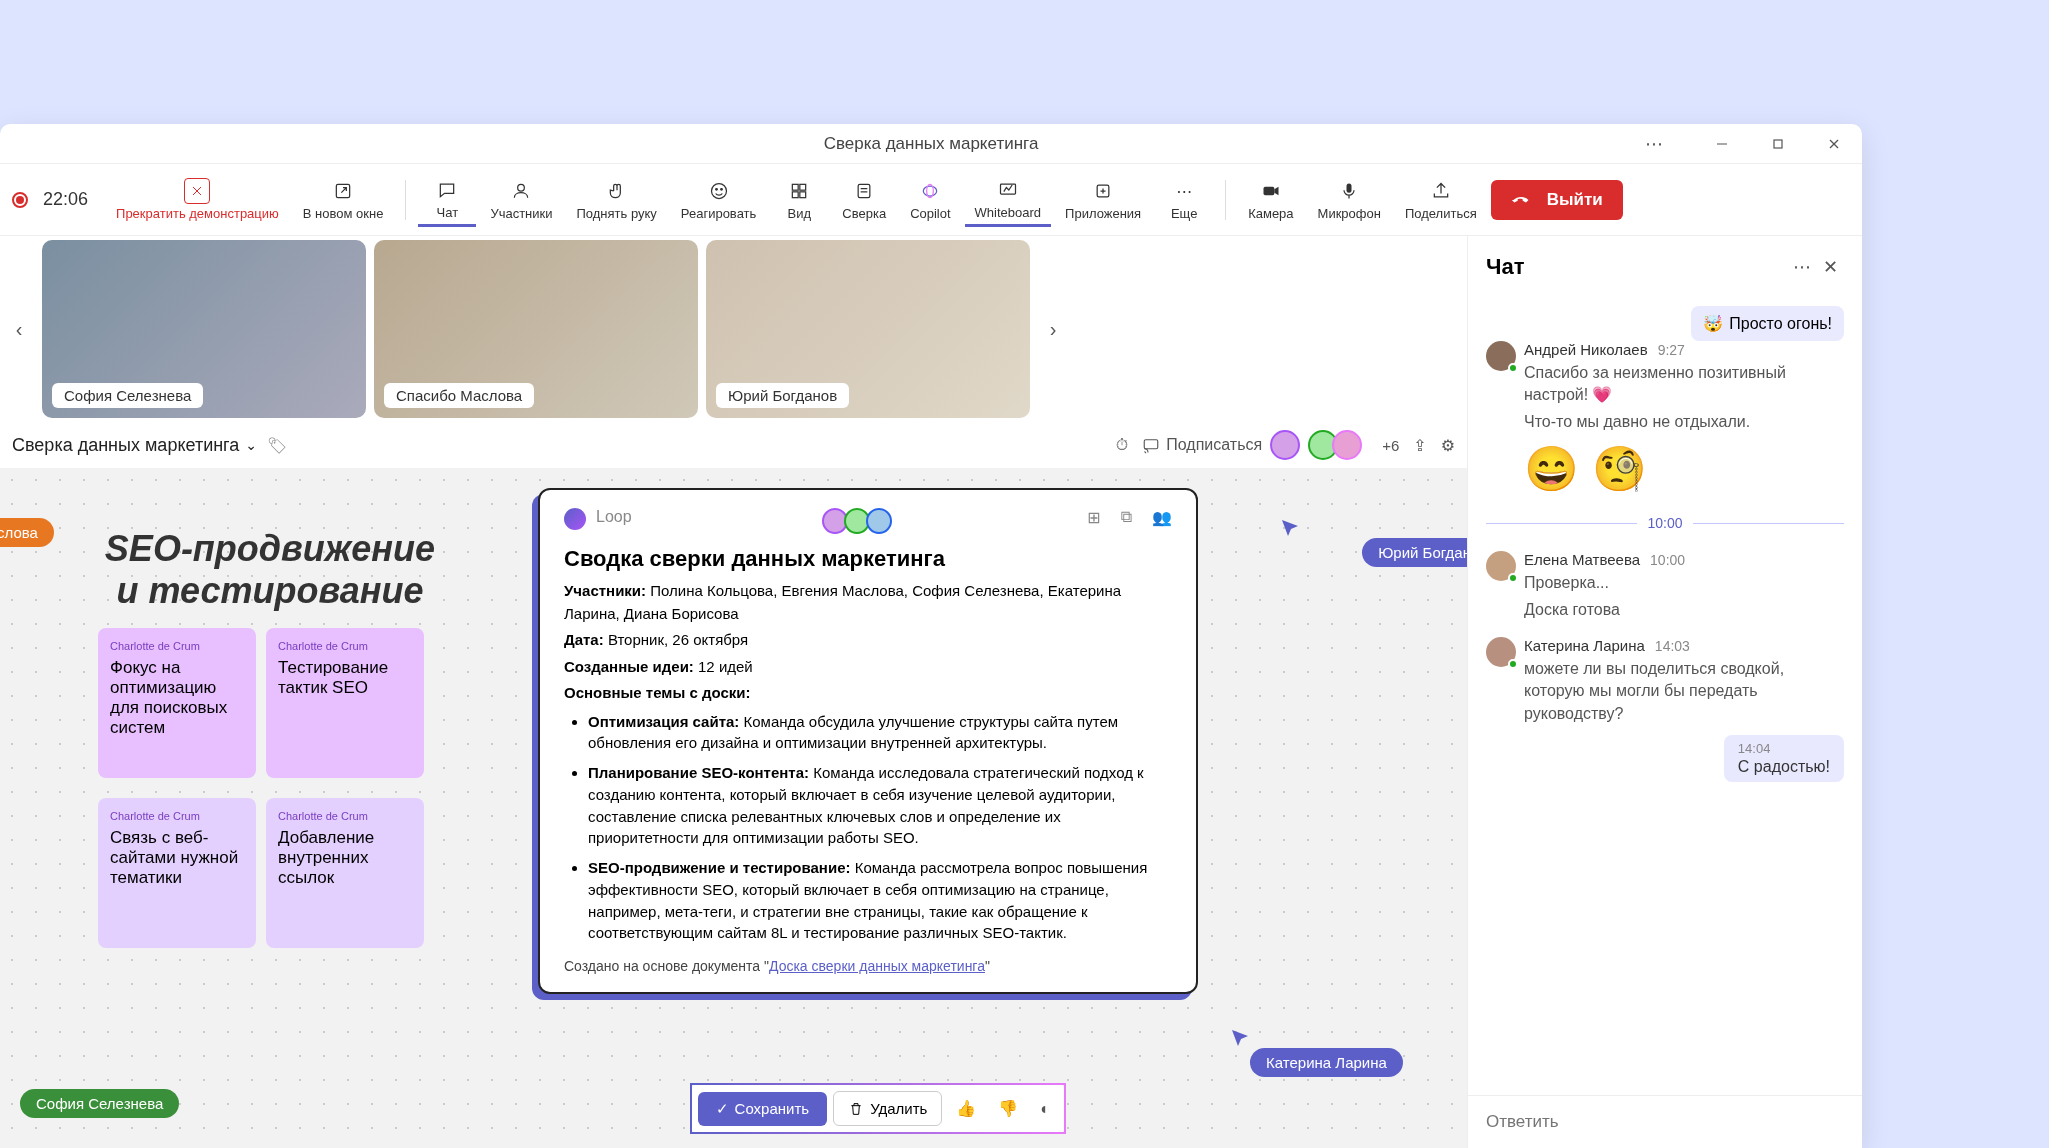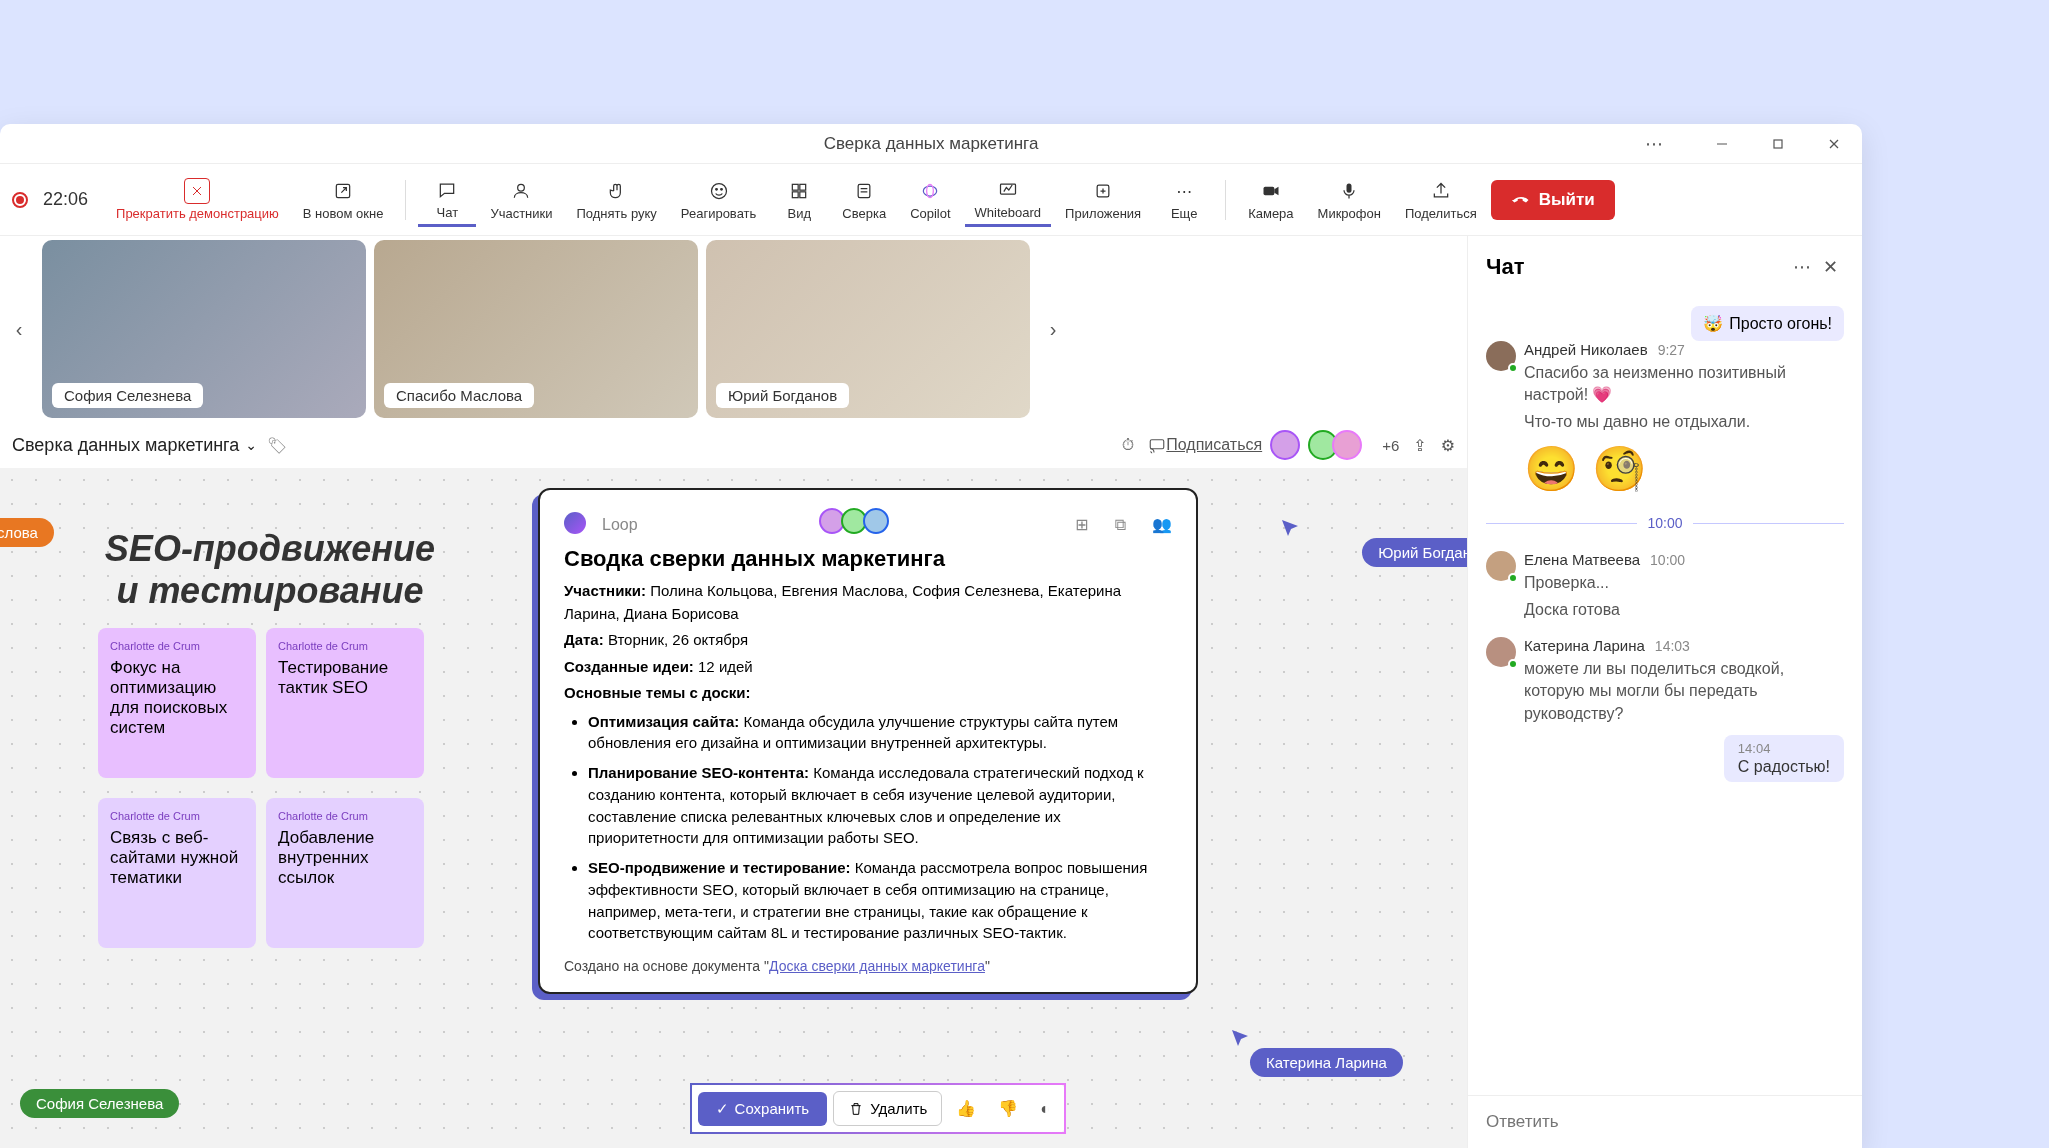--- a/index.html
+++ b/index.html
@@ -20,21 +20,21 @@
 .rec-dot { width: 16px; height: 16px; border: 2px solid #d92c2c; border-radius: 50%; position: relative; }
 .rec-dot::after { content:''; position:absolute; width:8px; height:8px; background:#d92c2c; border-radius:50%; top:2px; left:2px; }
 .rec-time { font-size: 18px; color: #333; }
 .tool-btn { display: flex; flex-direction: column; align-items: center; justify-content: center; padding: 4px 10px; cursor: pointer; color: #333; min-width: 58px; }
 .tool-btn .icon { width: 26px; height: 26px; display: flex; align-items: center; justify-content: center; margin-bottom: 2px; }
 .tool-btn .label { font-size: 13px; white-space: nowrap; }
 .tool-btn.danger { color: #d92c2c; }
 .tool-btn.danger .icon { border: 1.5px solid #d92c2c; border-radius:4px; }
 .tool-btn.active { border-bottom: 3px solid #5b5fc7; }
 .tool-sep { width: 1px; height: 40px; background: #ddd; margin: 0 8px; }
-.exit-btn { background: #d92c2c; color: #fff; border: none; border-radius: 6px; padding: 10px 20px; font-size: 17px; font-weight: 600; display: flex; align-items: center; gap: 8px; cursor: pointer; }
+.exit-btn { background: #d92c2c; color: #fff; border: none; border-radius: 6px; padding: 10px 20px; font-size: 17px; font-weight: 600; display: flex; align-items: center; gap: 16px; cursor: pointer; }
 .exit-btn svg { width: 20px; height: 20px; fill: #fff; }
 
 
 .content { display: flex; height: calc(100% - 112px); }
 .main-area { flex: 1; display: flex; flex-direction: column; overflow: hidden; position: relative; }
 .video-strip { display: flex; gap: 8px; padding: 4px; align-items: center; position: relative; }
 .video-nav { width: 30px; height: 178px; display:flex; align-items:center; justify-content:center; background:#fff; color:#555; cursor:pointer; font-size:20px; }
 .video-tile { width: 324px; height: 178px; border-radius: 10px; position: relative; overflow: hidden; }
 .video-tile.active-speaker { border: 2px solid #5b5fc7; }
 .video-tile .name-badge { position: absolute; bottom: 10px; left: 10px; background: #fff; border-radius: 6px; padding: 4px 12px; font-size: 15px; color: #333; }
@@ -54,21 +54,21 @@
 .wb-note.purple2 { background: #e4d0ff; }
 .wb-note-header { font-size: 11px; color: #7a3dbf; margin-bottom: 6px; }
 .wb-heading { position: absolute; font-size: 36px; font-style: italic; font-weight: 700; color: #333; text-align: center; }
 .presence-pill { position: absolute; background: #5b5fc7; color: #fff; border-radius: 16px; padding: 6px 16px; font-size: 15px; display:flex; align-items:center; gap:6px; }
 .presence-pill.green { background: #3a8f3a; }
 .presence-pill.orange { background: #e87722; }
 .cursor-ptr { position: absolute; width: 20px; height: 20px; }
 
 
 .loop-card { position: absolute; background: #fff; border: 2px solid #222; border-radius: 12px; box-shadow: -6px 6px 0 #5b5fc7; padding: 18px 24px; width: 660px; }
-.loop-head { display: flex; align-items: flex-end; gap: 16px; margin-bottom: 12px; }
+.loop-head { display: flex; align-items: flex-start; gap: 10px; margin-bottom: 12px; }
 .loop-logo { width: 22px; height: 22px; border-radius: 50%; background: linear-gradient(135deg, #5b5fc7, #a855f7); }
 .loop-head-spacer { flex: 1; }
 .loop-av-stack { display: flex; }
 .loop-av-stack .av { width: 26px; height: 26px; border-radius: 50%; border: 2px solid; margin-left: -4px; }
 .loop-title { font-size: 22px; font-weight: 600; margin-bottom: 8px; }
 .loop-row { font-size: 15px; margin-bottom: 4px; line-height: 1.5; }
 .loop-row b { font-weight: 600; }
 .loop-list { margin-left: 24px; margin-top: 6px; }
 .loop-list li { font-size: 15px; margin-bottom: 8px; line-height: 1.45; }
 .loop-footer { font-size: 14px; color: #444; margin-top: 14px; }
@@ -303,21 +303,21 @@
       </div>
 
       <div class="doc-bar">
         <span class="doc-title">
           <span>Сверка данных маркетинга</span>
           <span style="font-size:14px;">⌄</span>
         </span>
         <span style="color:#888;">🏷</span>
         <div class="doc-icons-right">
           <span style="color:#555;">⏱</span>
-          <span style="display:flex;align-items:center;color:#555;text-decoration:underline;">
+          <span style="display:flex;align-items:center;gap:6px;color:#555;">
             <svg class="icon-svg" viewBox="0 0 24 24" width="18" height="18">
                 <rect x="3" y="5" width="18" height="12" rx="2"></rect>
                 <path d="M3 17c3 0 5 2 5 5M3 21c1 0 2 1 2 2"></path>
               </svg>
             <span>Подписаться</span>
           </span>
           <div class="avatar-stack">
             <div class="av" style="background:#d4a0e8;border-color:#a855f7;"></div>
           </div>
           <div class="avatar-stack">

